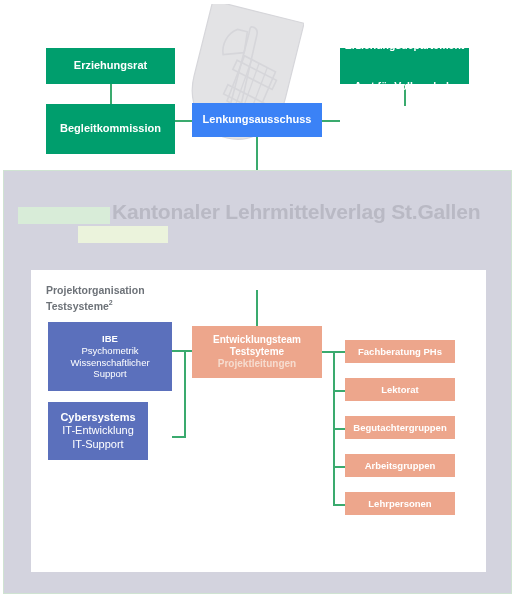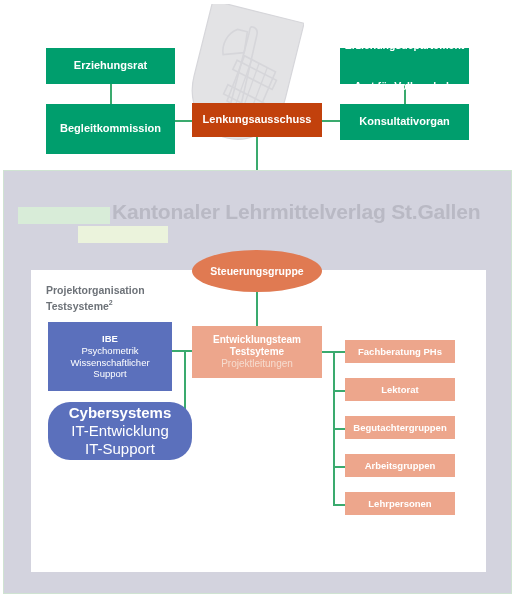--- a/index.html
+++ b/index.html
@@ -35,21 +35,21 @@
     align-items: center;
     justify-content: center;
     text-align: center;
     color: #ffffff;
     line-height: 1.22;
   }
   .node .t-bold   { font-weight: bold; }
   .node .t-normal { font-weight: normal; }
 
   .node-green  { background: #009e6d; }
-  .node-orange { background: #c2410c; text-align: right; }
+  .node-orange { background: #3b82f6; text-align: right; }
   .node-salmon { background: #eda68c; text-align: center; }
   .node-blue   { background: #5b70bc; }
 
   
   .ellipse {
     position: absolute;
     box-sizing: border-box;
     border-radius: 50%;
     background: #e07a52;
     color: #ffffff;
@@ -192,45 +192,39 @@
 
   <div class="node node-orange" style="left:192px; top:103px; width:130px; height:34px; font-size:11px;">
     <span class="t-bold">Lenkungsausschuss</span>
   </div>
 
   <div class="node node-green" style="left:340px; top:48px; width:129px; height:36px; font-size:10.5px;gap:28px;">
     <span class="t-bold">Erziehungsdepartement</span>
     <span class="t-bold">Amt für Volksschule</span>
   </div>
 
-  <div class="node node-green" style="left:340px; top:104px; width:129px; height:36px; font-size:11px;">
-    <span class="t-bold">Konsultativorgan</span>
-  </div>
-
-  <div class="ellipse" style="left:192px; top:250px; width:130px; height:42px; font-size:10.5px;">
-    <span>Steuerungsgruppe</span>
-  </div>
+
 
   <div class="node node-blue" style="left:48px; top:322px; width:124px; height:69px; font-size:9.5px;justify-content:center;">
     <span class="t-bold">IBE</span>
     <span class="t-normal">Psychometrik</span>
     <span class="t-normal">Wissenschaftlicher</span>
     <span class="t-normal">Support</span>
   </div>
 
-  <div class="node node-blue" style="left:48px; top:402px; width:144px; height:58px; font-size:15px;border-radius:22px;">
+  <div class="node node-blue" style="left:48px; top:402px; width:100px; height:58px; font-size:11px;">
     <span class="t-bold">Cybersystems</span>
     <span class="t-normal">IT-Entwicklung</span>
     <span class="t-normal">IT-Support</span>
   </div>
 
   <div class="node node-salmon" style="left:192px; top:326px; width:130px; height:52px; font-size:10px;">
     <span class="t-bold">Entwicklungsteam</span>
     <span class="t-bold">Testsyteme</span>
-    <span class="t-normal" style="color:#f6dccf;">Projektleitungen</span>
+    <span class="t-normal" style="color:#f6dccf;font-weight:bold;">Projektleitungen</span>
   </div>
 
   <div class="node node-salmon" style="left:345px; top:340px; width:110px; height:23px; font-size:9.5px;">
     <span class="t-bold">Fachberatung PHs</span>
   </div>
   <div class="node node-salmon" style="left:345px; top:378px; width:110px; height:23px; font-size:9.5px;">
     <span class="t-bold">Lektorat</span>
   </div>
   <div class="node node-salmon" style="left:345px; top:416px; width:110px; height:23px; font-size:9.5px;">
     <span class="t-bold">Begutachtergruppen</span>

